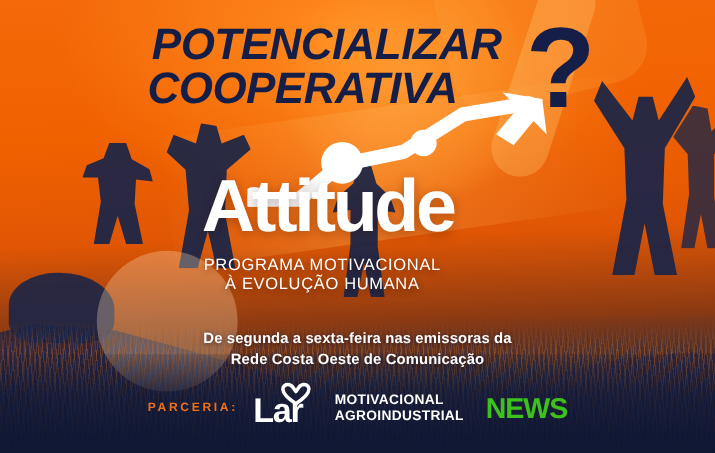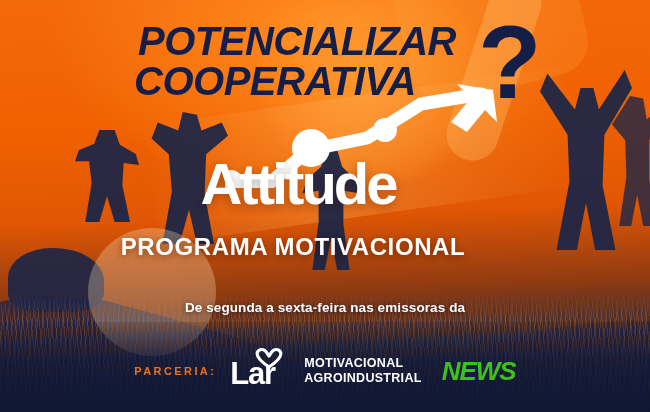--- a/index.html
+++ b/index.html
@@ -113,27 +113,27 @@
     font-size:104px;font-weight:bold;color:#141E46;
     line-height:1;z-index:6;
   }
 
   
   .arrow-wrap{position:absolute;left:225px;top:78px;width:300px;height:110px;z-index:5;}
 
   
   .brand{
     position:absolute;left:0;top:158px;width:596px;text-align:center;
-    font-size:58px;font-weight:bold;color:#FFFFFF;
+    font-size:67px;font-weight:bold;color:#FFFFFF;
     line-height:.9;letter-spacing:-3px;z-index:7;
     text-shadow:0 3px 10px rgba(40,14,0,.30);
   }
   .sub1{
     position:absolute;left:0;top:232px;width:586px;text-align:center;
-    color:#FFFFFF;font-size:24px;font-weight:700;letter-spacing:.6px;line-height:1.22;
+    color:#FFFFFF;font-size:15px;font-weight:400;letter-spacing:.6px;line-height:1.22;
     z-index:7;text-shadow:0 2px 7px rgba(30,10,0,.45);
   }
   .sub2{
     position:absolute;left:0;top:298px;width:650px;text-align:center;
     color:#FFFFFF;font-size:13.5px;font-weight:bold;line-height:1.42;letter-spacing:.1px;
     z-index:7;text-shadow:0 1px 5px rgba(10,10,30,.65);
   }
 
   
   .partners{
@@ -151,21 +151,21 @@
   }
   .coop{
     color:#fff;font-size:12.5px;font-weight:600;line-height:1.18;letter-spacing:.3px;
     margin-left:-2px;
   }
   .co-logo{display:flex;align-items:center;gap:6px;margin-left:10px;}
   .co-text{
     color:#8A8A8A;font-size:21px;font-weight:bold;line-height:.92;letter-spacing:-.6px;
   }
   .news{
-    color:#3DC21B;font-size:26px;font-weight:bold;font-style:italic;letter-spacing:-1px;
+    color:#3DC21B;font-size:26px;font-weight:bold;letter-spacing:-1px;
     margin-left:6px;
   }
 </style>
 </head>
 <body>
 
 <div id="poster">
 
   <div class="bg-sky"></div>
   <div class="sun-circle"></div>
@@ -200,24 +200,26 @@
       <circle cx="6" cy="104" r="12" fill="#FFFFFF"></circle>
       <circle cx="86" cy="70" r="19" fill="#FFFFFF"></circle>
       <circle cx="160" cy="52" r="12" fill="#FFFFFF"></circle>
     </svg>
   </div>
 
   <div class="brand">Attitude</div>
 
   <div class="sub1">
     <div>PROGRAMA MOTIVACIONAL</div>
+    <div>À EVOLUÇÃO HUMANA</div>
   </div>
 
   <div class="sub2">
     <div>De segunda a sexta-feira nas emissoras da</div>
+    <div>Rede Costa Oeste de Comunicação</div>
   </div>
 
   <div class="partners">
 
     <span class="parceria">PARCERIA:</span>
 
     <div class="lar-logo">
       <svg class="lar-heart" viewBox="0 0 30 22">
         <path d="M15 20 C6 14 2 9 3.5 5.2 C5 1.6 10 1.6 12.4 5.2 L15 9 L17.6 5.2 C20 1.6 25 1.6 26.5 5.2 C28 9 24 14 15 20 Z" fill="none" stroke="#FFFFFF" stroke-width="3.2" stroke-linejoin="round"></path>
       </svg>

